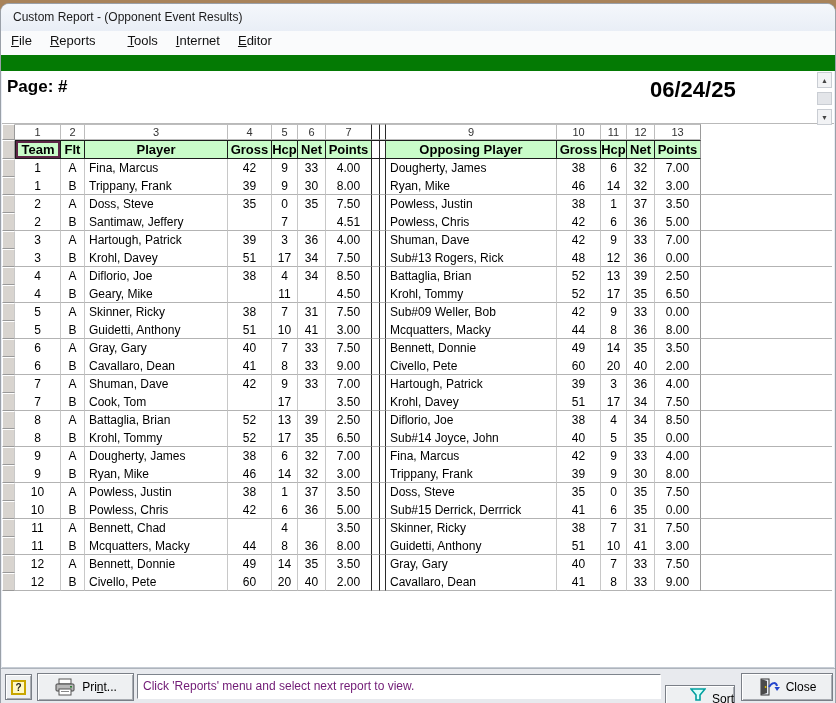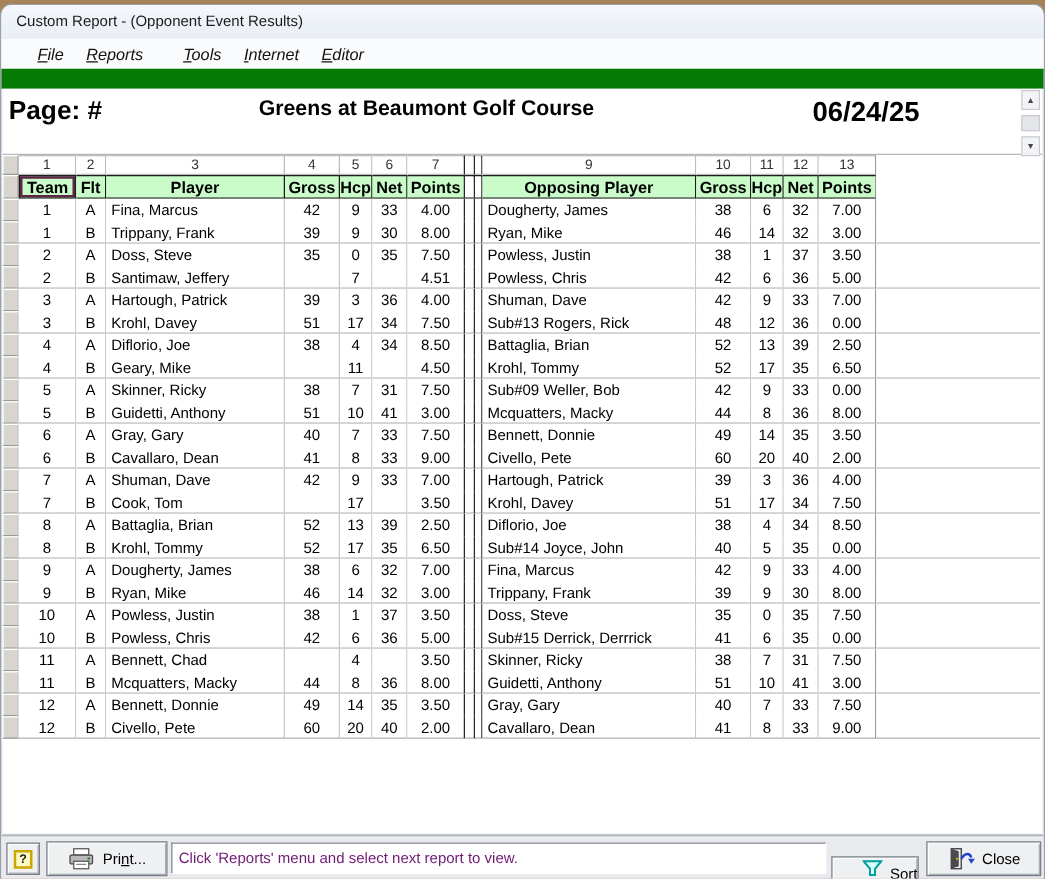--- a/index.html
+++ b/index.html
@@ -7,32 +7,32 @@
   body { background:#a8835a; font-family:"Liberation Sans","DejaVu Sans",sans-serif; position:relative; }
   .u { text-decoration: underline; }
 
   .window { position:absolute; top:3px; left:0; width:836px; height:700px;
     background:#e9edf4; border-radius:9px 9px 0 0; overflow:hidden;
     border:1px solid #9aa0a8; border-bottom:none; }
 
   .titlebar { height:27px; line-height:27px; padding-left:12px; font-size:12px;
     color:#1b1b1b; background:linear-gradient(#f4f7fb,#e9eef6); }
 
-  .menubar { height:24px; background:#fafbfc; display:flex; align-items:center; padding-left:20px;font-style:italic; }
+  .menubar { height:24px; background:#fafbfc; display:flex; align-items:flex-start; padding-left:1px; }
   .menu-item { font-size:13px; color:#111; padding:2px 9px; cursor:default; }
   .menu-item:nth-child(2){ margin-right:14px; }
 
   .band { height:16px; background:var(--band-green,#047a04); }
 
   .report { position:absolute; top:67px; left:1px; width:832px; bottom:35px;
     background:#fff; border-bottom:1px solid #c6ccd4; }
 
   
   .rpt-head { position:relative; height:53px; border-bottom:1px solid #b9b9b9; }
-  .page-label { position:absolute; left:5px; top:6px; font-size:21px; font-weight:bold; color:#000; }
+  .page-label { position:absolute; left:5px; top:6px; font-size:17px; font-weight:bold; color:#000; }
   .course-title { position:absolute; left:205px; top:6px; font-size:17px; font-weight:bold; color:#000; }
   .rpt-date { position:absolute; left:648px; top:6px; font-size:22px; font-weight:bold; color:#000; }
 
   
   .vscroll { position:absolute; right:2px; top:1px; width:15px; height:51px; }
   .sb-btn { width:15px; height:16px; background:#f2f3f5; border:1px solid #c9cdd3;
     font-size:7px; color:#444; display:flex; align-items:center; justify-content:center; }
   .sb-track { height:4px; }
   .sb-thumb { width:15px; height:13px; background:#e3e5e9; border:1px solid #c9cdd3; }
 
@@ -108,21 +108,20 @@
     <span class="menu-item"><span class="u">I</span><span>nternet</span></span>
     <span class="menu-item"><span class="u">E</span><span>ditor</span></span>
   </div>
 
   <div class="band"></div>
 
   <div class="report">
 
     <div class="rpt-head">
       <span class="page-label">Page: #</span>
-      <span class="course-title">Greens at Beaumont Golf Course</span>
       <span class="rpt-date">06/24/25</span>
       <div class="vscroll">
         <div class="sb-btn">▲</div>
         <div class="sb-track"></div>
         <div class="sb-thumb"></div>
         <div class="sb-track"></div>
         <div class="sb-btn">▼</div>
       </div>
     </div>
 

